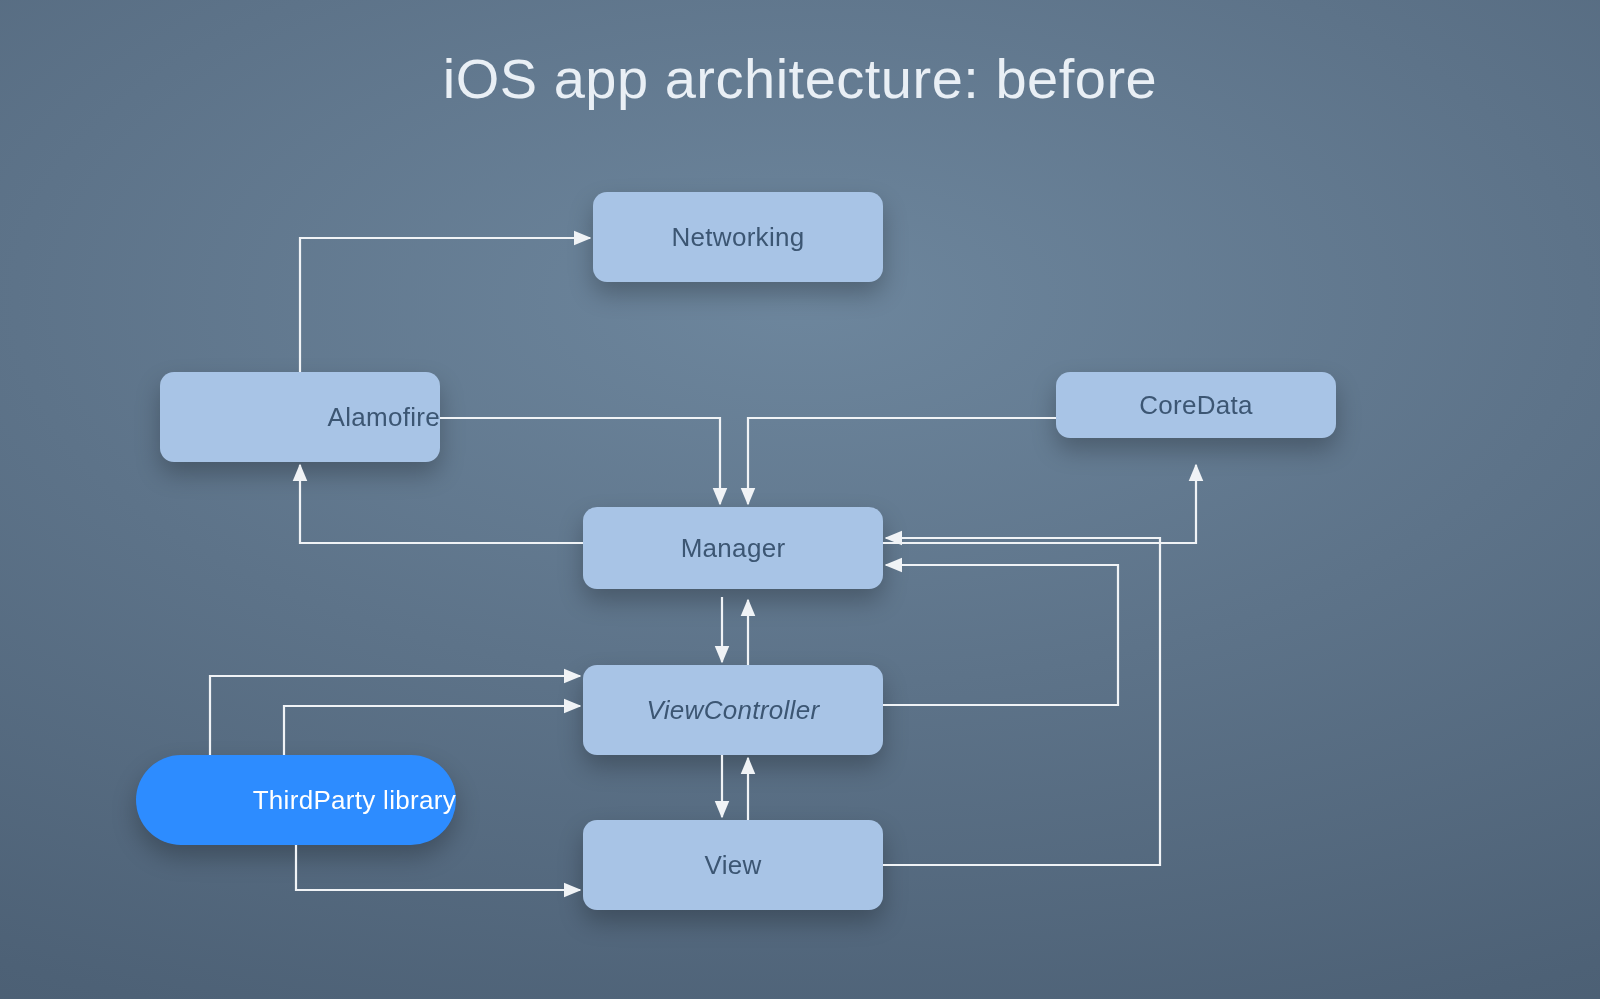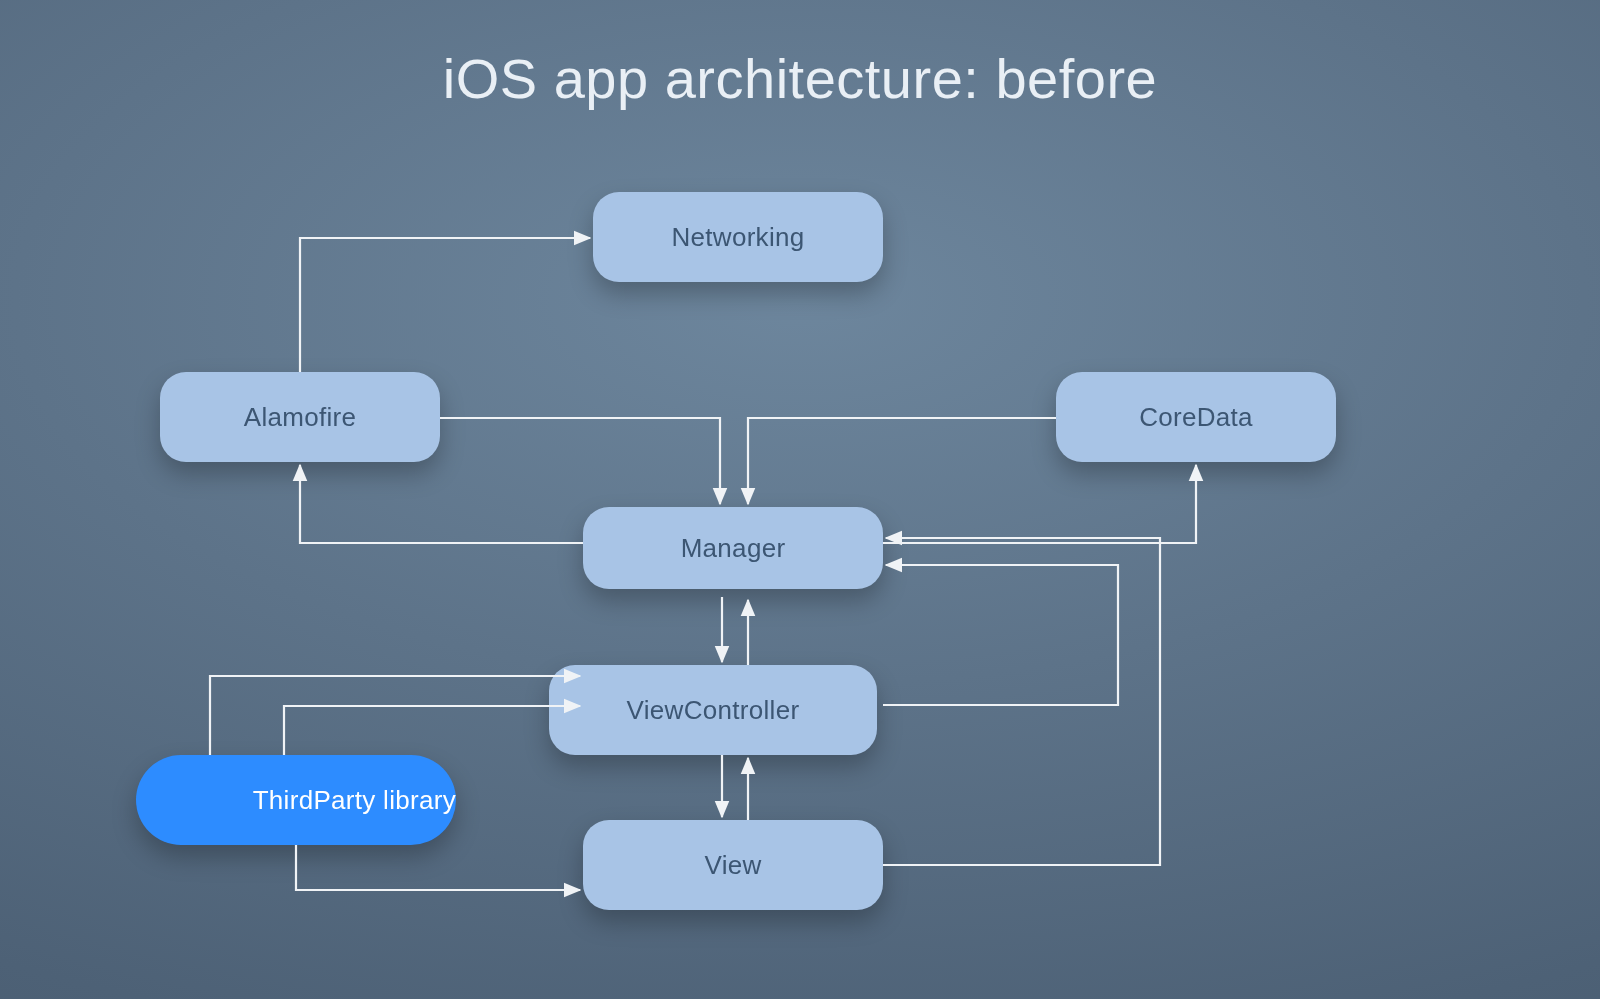--- a/index.html
+++ b/index.html
@@ -29,21 +29,21 @@
     font-size: 56px;
     letter-spacing: 0.5px;
   }
   .node {
     position: absolute;
     display: flex;
     align-items: center;
     justify-content: center;
     background: #a8c4e6;
     color: #3c5673;
-    border-radius: 26px;
+    border-radius: 14px;
     font-size: 26px;
     box-shadow: 0 12px 24px rgba(0,0,0,0.25);
     letter-spacing: 0.3px;
   }
   .node.accent {
     background: #2d8cff;
     color: #ffffff;
     font-size: 26px;
   }
   svg.connectors {
@@ -63,33 +63,33 @@
 <body>
 
 <div class="stage">
 
   <div class="title">iOS app architecture: before</div>
 
   <div class="node" style="left:593px; top:192px; width:290px; height:90px;">
     <span>Networking</span>
   </div>
 
-  <div class="node" style="left:160px; top:372px; width:280px; height:90px;">
+  <div class="node" style="left:160px; top:372px; width:280px; height:90px;justify-content:flex-end;">
     <span>Alamofire</span>
   </div>
 
-  <div class="node" style="left:1056px; top:372px; width:280px; height:90px;">
+  <div class="node" style="left:1056px; top:372px; width:280px; height:66px;">
     <span>CoreData</span>
   </div>
 
   <div class="node" style="left:583px; top:507px; width:300px; height:82px;">
     <span>Manager</span>
   </div>
 
-  <div class="node" style="left:549px; top:665px; width:328px; height:90px;">
+  <div class="node" style="left:583px; top:665px; width:300px; height:90px;font-style:italic;">
     <span>ViewController</span>
   </div>
 
   <div class="node" style="left:583px; top:820px; width:300px; height:90px;">
     <span>View</span>
   </div>
 
   <div class="node accent" style="left:136px; top:755px; width:320px; height:90px; border-radius:45px;justify-content:flex-end;">
     <span>ThirdParty library</span>
   </div>

